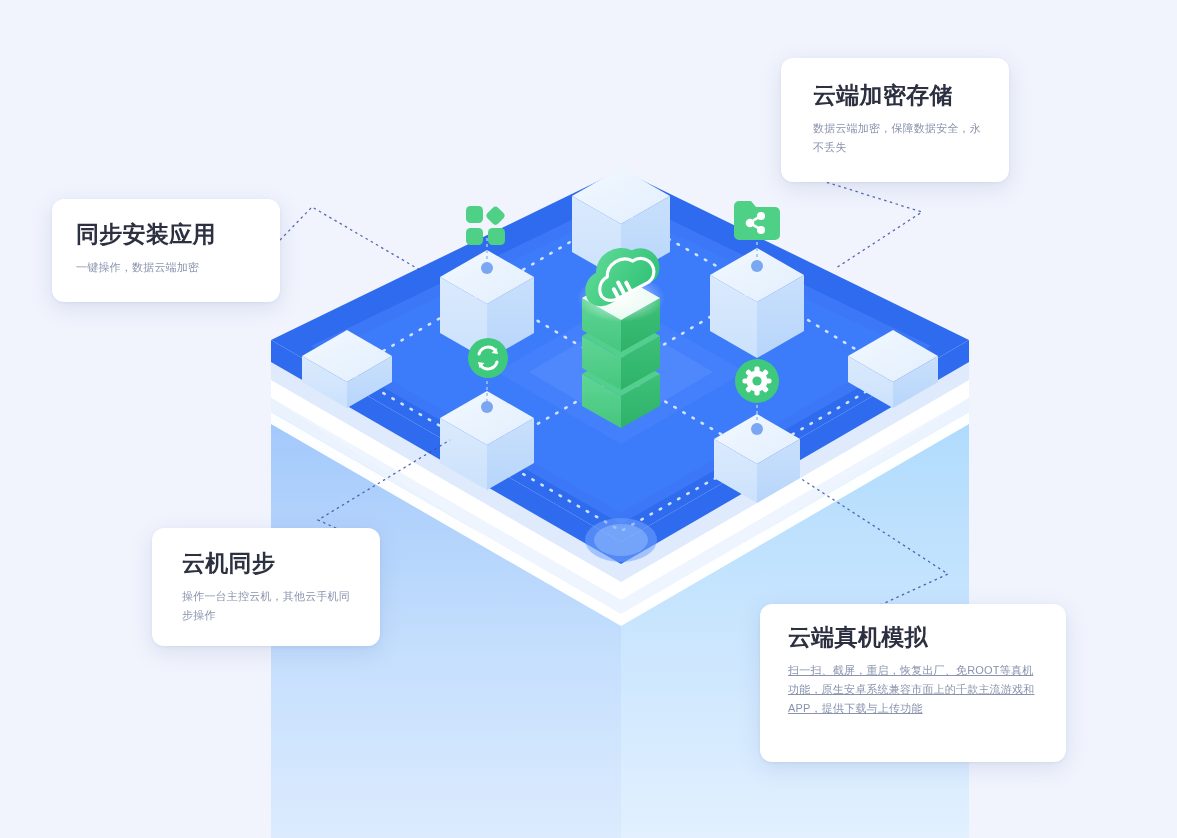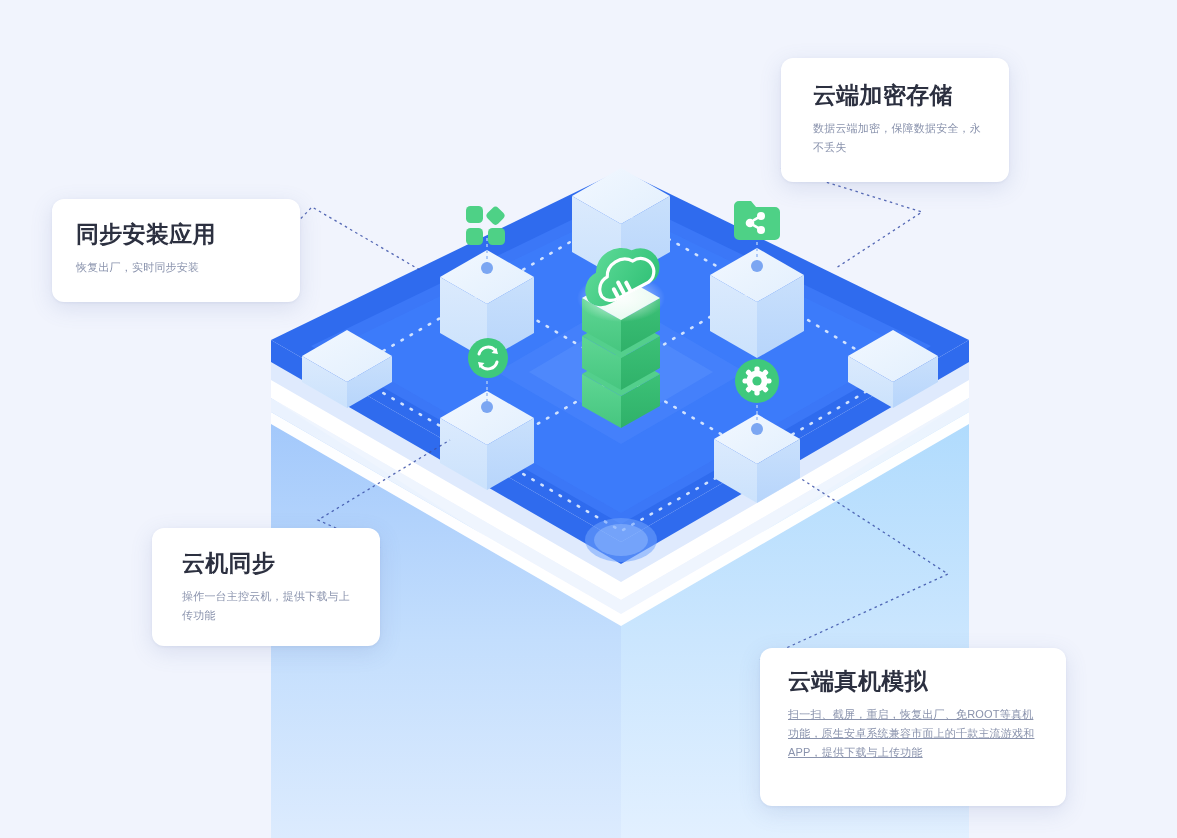--- a/index.html
+++ b/index.html
@@ -25,24 +25,24 @@
   }
   .card .c-title{
     font-size:23px;font-weight:bold;color:#2c3040;
     letter-spacing:0.3px;line-height:1.2;margin:0 0 9px 0;
   }
   .card .c-desc{
     font-size:11px;color:#8a93ad;line-height:1.72;margin:0;
     letter-spacing:0.2px;
   }
 
-  #card-sync-install{left:52px;top:199px;width:248px;height:103px;padding:22px 22px 0 24px;}
+  #card-sync-install{left:52px;top:199px;width:228px;height:103px;padding:22px 22px 0 24px;}
   #card-cloud-encrypt{left:781px;top:58px;width:228px;height:124px;padding:24px 24px 0 32px;}
   #card-cloud-phone-sync{left:152px;top:528px;width:228px;height:118px;padding:22px 22px 16px 30px;}
-  #card-real-device{left:760px;top:648px;width:306px;height:158px;padding:20px 24px 0 28px;}
+  #card-real-device{left:760px;top:604px;width:306px;height:158px;padding:20px 24px 0 28px;}
   #card-real-device .c-desc{line-height:1.75;text-decoration:underline;}
 </style>
 </head>
 <body>
 
 <div id="stage">
 
   <div class="art">
     <svg width="1177" height="838" viewBox="0 0 1177 838" xmlns="http://www.w3.org/2000/svg">
       <defs>
@@ -261,31 +261,31 @@
         <path d="M280,240 L312,207 L420,270"></path>
         <path d="M781,168 L922,212 L836,268"></path>
         <path d="M380,548 L318,520 L450,440"></path>
         <path d="M760,660 L948,574 L800,478"></path>
       </g>
     </svg>
   </div>
 
   <div class="card" id="card-sync-install">
     <p class="c-title">同步安装应用</p>
-    <p class="c-desc">恢复出厂，实时同步安装</p>
+    <p class="c-desc">一键操作，数据云端加密</p>
   </div>
 
   <div class="card" id="card-cloud-encrypt">
     <p class="c-title">云端加密存储</p>
     <p class="c-desc">数据云端加密，保障数据安全，永不丢失</p>
   </div>
 
   <div class="card" id="card-cloud-phone-sync">
     <p class="c-title">云机同步</p>
-    <p class="c-desc">操作一台主控云机，提供下载与上传功能</p>
+    <p class="c-desc">操作一台主控云机，其他云手机同步操作</p>
   </div>
 
   <div class="card" id="card-real-device">
     <p class="c-title">云端真机模拟</p>
     <p class="c-desc">扫一扫、截屏，重启，恢复出厂、免ROOT等真机功能，原生安卓系统兼容市面上的千款主流游戏和APP，提供下载与上传功能</p>
   </div>
 
 </div>
 
 </body></html>

